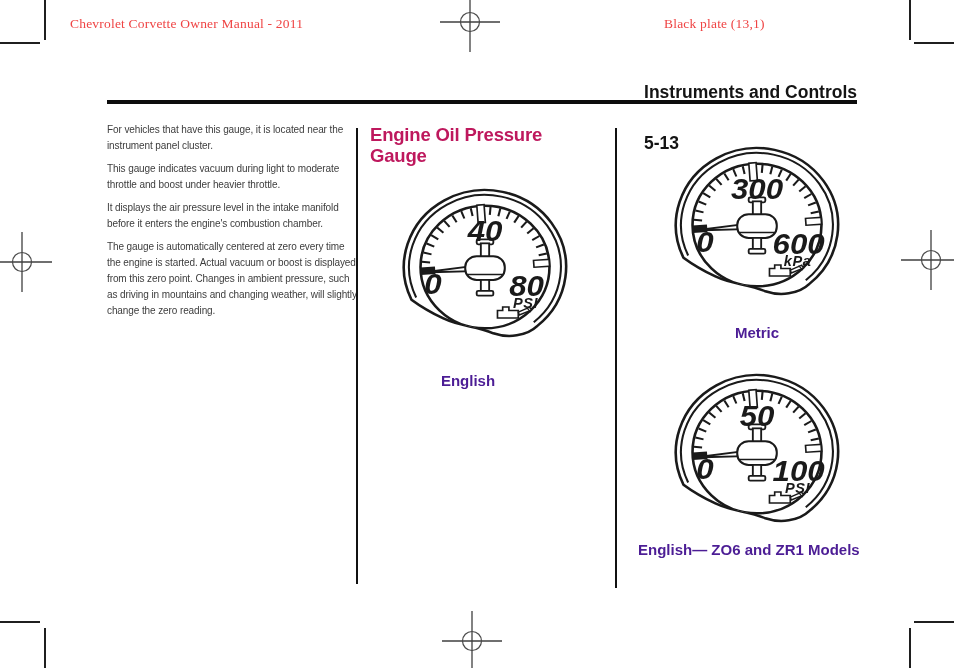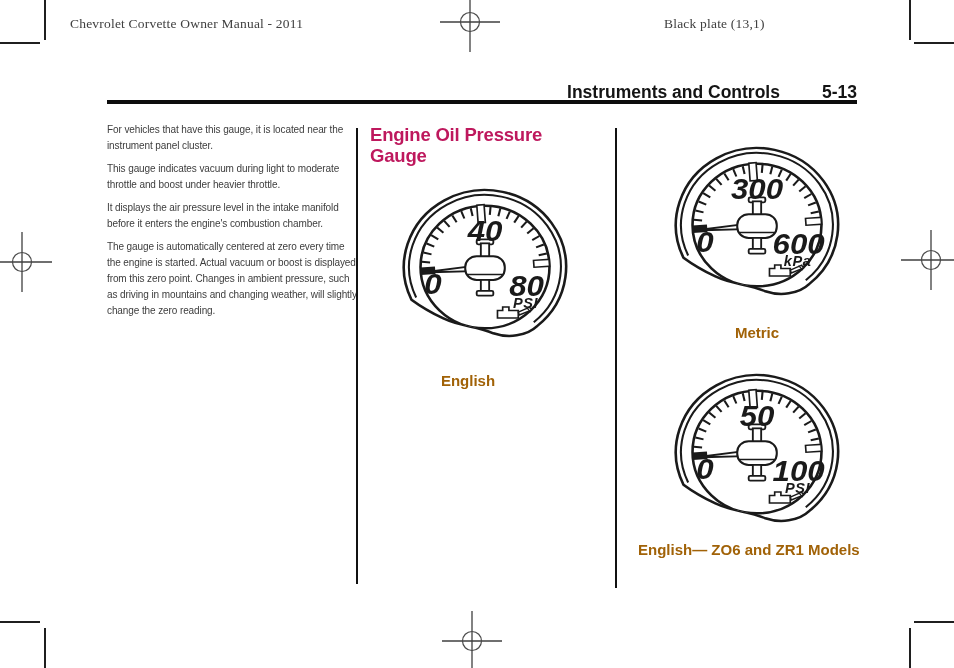--- a/index.html
+++ b/index.html
@@ -3,37 +3,37 @@
 <meta charset="utf-8">
 <style>
   html,body{margin:0;padding:0;background:#fff;}
   #page{
     position:relative;width:954px;height:668px;background:#ffffff;overflow:hidden;
     font-family:"Liberation Sans",sans-serif;color:#3d3d3d;
   }
   .serif{font-family:"Liberation Serif",serif;}
   .mark{position:absolute;background:#1f1f1f;}
   .regmark{position:absolute;width:60px;height:60px;}
-  .printer-note{position:absolute;top:16px;font-size:13.5px;color:#404040;letter-spacing:.2px;white-space:nowrap;}
+  .printer-note{position:absolute;top:16px;font-size:13.5px;color:#ef4444;letter-spacing:.2px;white-space:nowrap;}
   .section-header{
-    position:absolute;top:82px;right:97px;display:flex;gap:42px;align-items:flex-start;
-    font-weight:bold;font-size:17.5px;color:#141414;white-space:nowrap;
+    position:absolute;top:82px;right:97px;display:flex;gap:30px;align-items:flex-start;
+    font-weight:bold;font-size:17.5px;color:#141414;white-space:nowrap;flex-direction:column;
   }
   .rule{position:absolute;left:107px;top:100px;width:750px;height:4px;background:#0d0d0d;}
   .col-divider{position:absolute;width:2px;background:#111;}
   #divider-1{left:356px;top:128px;height:456px;}
   #divider-2{left:615px;top:128px;height:460px;}
   .body-col{position:absolute;left:107px;top:122px;width:250px;}
   .body-col p{margin:0 0 7px 0;font-size:10px;line-height:16px;letter-spacing:-0.1px;}
   .col-heading{
     position:absolute;left:370px;top:124px;width:220px;
     font-weight:bold;font-size:18.5px;line-height:21px;color:#be185d;letter-spacing:-0.2px;
   }
   .figure{position:absolute;}
-  .caption{position:absolute;font-weight:bold;font-size:15px;color:#a16207;text-align:center;white-space:nowrap;}
+  .caption{position:absolute;font-weight:bold;font-size:15px;color:#4c1d95;text-align:center;white-space:nowrap;}
   #caption-0{left:364px;width:208px;top:372px;}
   #caption-1{left:653px;width:208px;top:324px;}
   #caption-2{left:638px;width:220px;top:541px;}
 </style>
 </head>
 <body>
 
 <div id="page">
 
   <div class="mark" style="left:44px;top:0;width:2px;height:40px;"></div>

